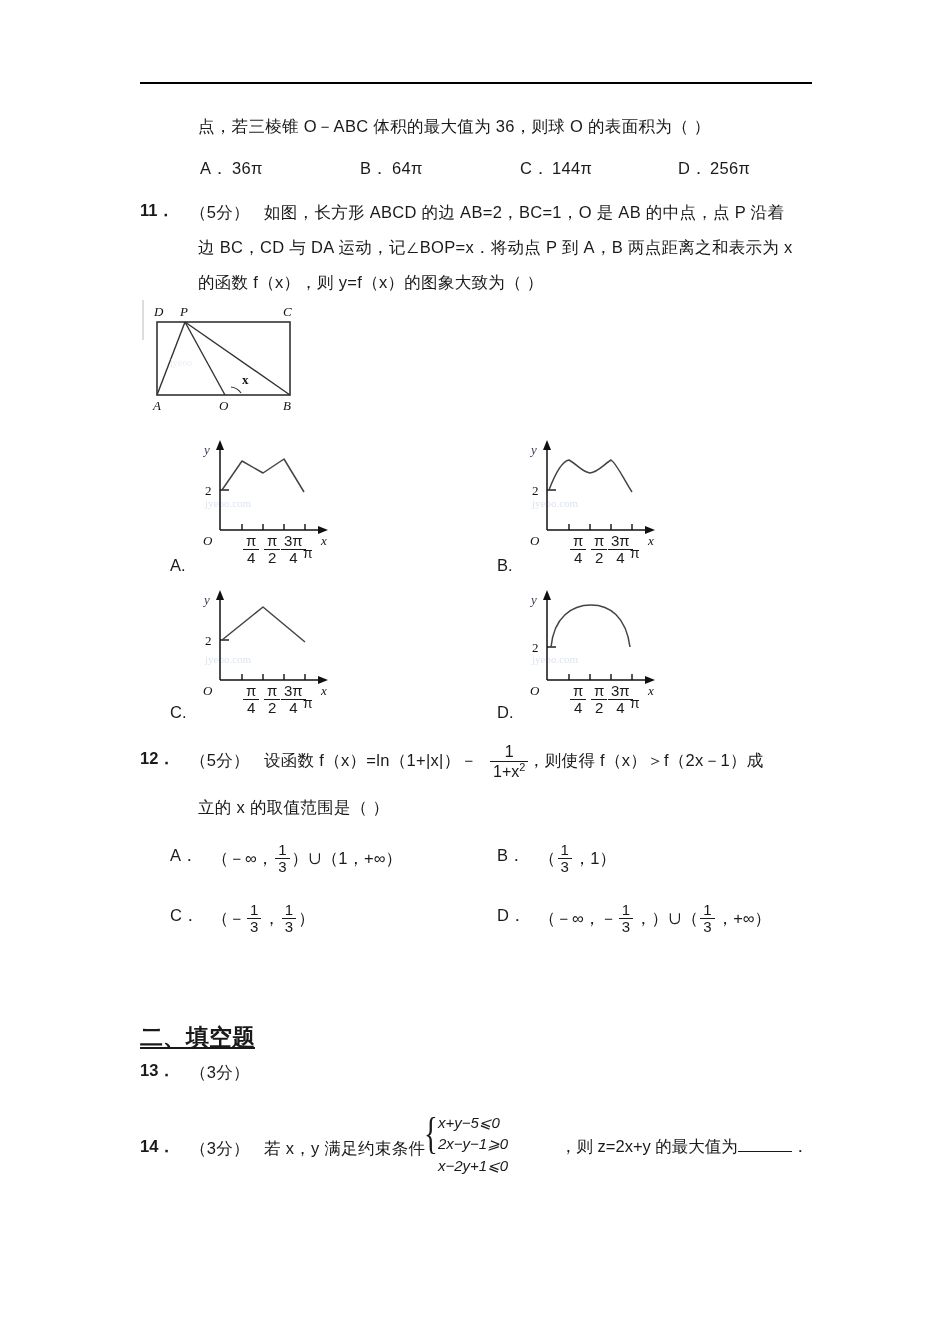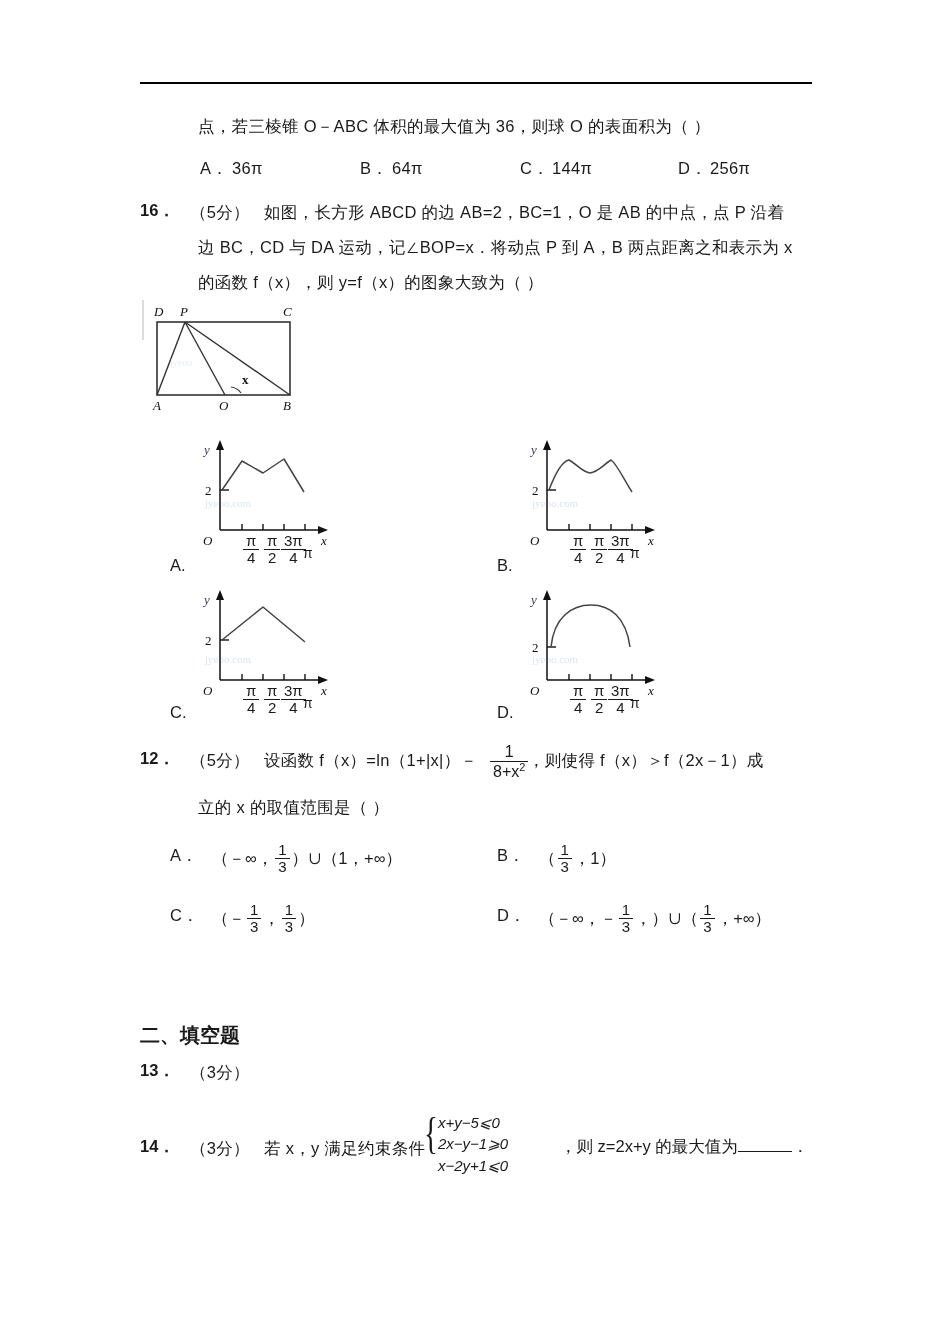--- a/index.html
+++ b/index.html
@@ -42,23 +42,24 @@
     font-weight: bold;
     white-space: nowrap;
   }
   .opt-label {
     position: absolute;
     font-size: 16.5px;
     white-space: nowrap;
   }
   .sec-head {
     position: absolute;
-    font-size: 20px;
+    font-size: 23px;
     font-weight: bold;
     white-space: nowrap;
+    text-decoration: underline;
   }
   
   .frac {
     display: inline-block;
     vertical-align: middle;
     text-align: center;
     font-size: 15px;
     line-height: 1.05;
     margin: 0 2px;
     position: relative;
@@ -110,21 +111,21 @@
 
   <div class="txt" style="left:360px; top:156px;">B．</div>
   <div class="txt" style="left:392px; top:156px;">64π</div>
 
   <div class="txt" style="left:520px; top:156px;">C．</div>
   <div class="txt" style="left:552px; top:156px;">144π</div>
 
   <div class="txt" style="left:678px; top:156px;">D．</div>
   <div class="txt" style="left:710px; top:156px;">256π</div>
 
-  <div class="qnum" style="left:140px; top:200px;">16．</div>
+  <div class="qnum" style="left:140px; top:200px;">11．</div>
   <div class="txt" style="left:190px; top:200px;">（5分）</div>
   <div class="txt" style="left:264px; top:200px;">如图，长方形 ABCD 的边 AB=2，BC=1，O 是 AB 的中点，点 P 沿着</div>
   <div class="txt" style="left:198px; top:235px;">边 BC，CD 与 DA 运动，记∠BOP=x．将动点 P 到 A，B 两点距离之和表示为 x</div>
   <div class="txt" style="left:198px; top:270px;">的函数 f（x），则 y=f（x）的图象大致为（        ）</div>
 
   <div class="fig-rect" style="left:135px; top:300px; width:180px; height:115px;">
     <svg width="180" height="115" viewBox="0 0 180 115">
 
       <line x1="8" y1="0" x2="8" y2="40" stroke="#bbb" stroke-width="1"></line>
 
@@ -284,21 +285,21 @@
   </div>
   <div style="position:absolute; left:630px; top:695px; font-size:14px;">π</div>
   <div class="opt-label" style="left:497px; top:703px;">D.</div>
 
   <div class="qnum" style="left:140px; top:748px;">12．</div>
   <div class="txt" style="left:190px; top:748px;">（5分）</div>
   <div class="txt" style="left:264px; top:748px;">设函数 f（x）=ln（1+|x|）－</div>
   <div style="position:absolute; left:488px; top:745px;">
     <span class="frac" style="font-size:16px;">
       <span class="num">1</span>
-      <span class="den"><span>8+x</span><span class="sup">2</span></span>
+      <span class="den"><span>1+x</span><span class="sup">2</span></span>
     </span>
   </div>
   <div class="txt" style="left:528px; top:748px;">，则使得 f（x）＞f（2x－1）成</div>
   <div class="txt" style="left:198px; top:795px;">立的 x 的取值范围是（        ）</div>
 
   <div class="opt-label" style="left:170px; top:845px;">A．</div>
   <div style="position:absolute; left:212px; top:843px; font-size:16.5px; white-space:nowrap;">
     <span>（－∞，</span><span class="frac"><span class="num">1</span><span class="den">3</span></span><span>）∪（1，+∞）</span>
   </div>
 

